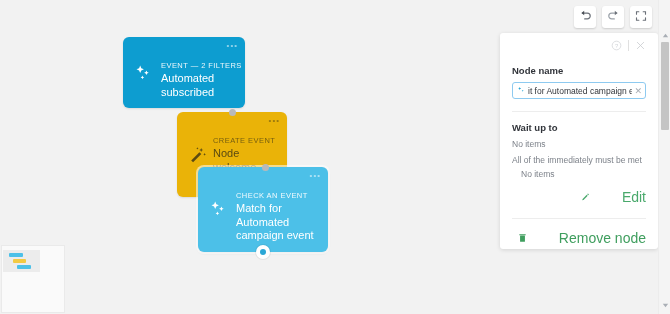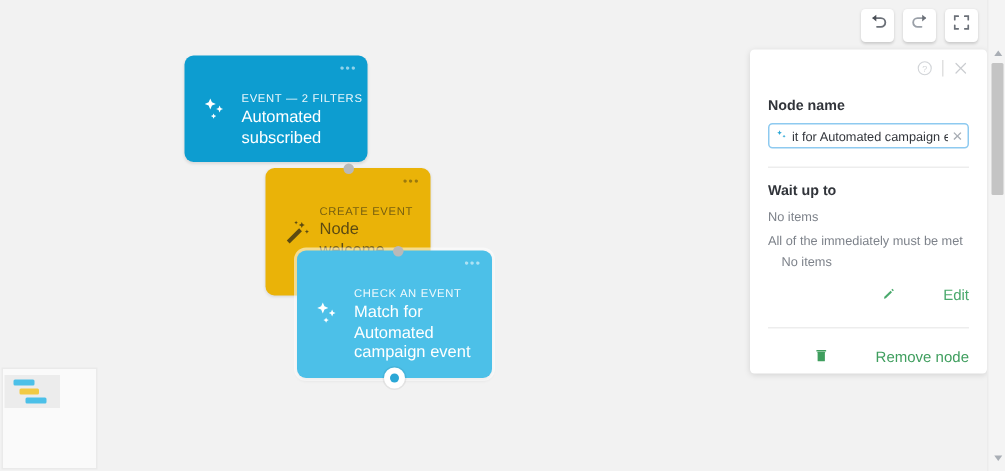--- a/index.html
+++ b/index.html
@@ -195,21 +195,21 @@
   .divider { height: 1px; background: #ededed; margin-top: 12px; }
 
   .act-row {
     display: flex;
     align-items: center;
     justify-content: flex-end;
     gap: 4px;
     margin-top: 9px;
     cursor: pointer;
   }
-  .act-row .lbl { font-size: 10px; color: #4aa96c; padding-left: 28px; }
+  .act-row .lbl { font-size: 14px; color: #4aa96c; padding-left: 28px; }
   #remove-row { margin-top: 10px; }
   #remove-row .lbl { color: #3f9e5e; font-weight: normal; }
 
   
   #minimap {
     position: absolute;
     left: 2px; bottom: 2px;
     width: 62px; height: 66px;
     background: #fafafa;
     box-shadow: 0 0 0 1px rgba(0,0,0,0.03);

